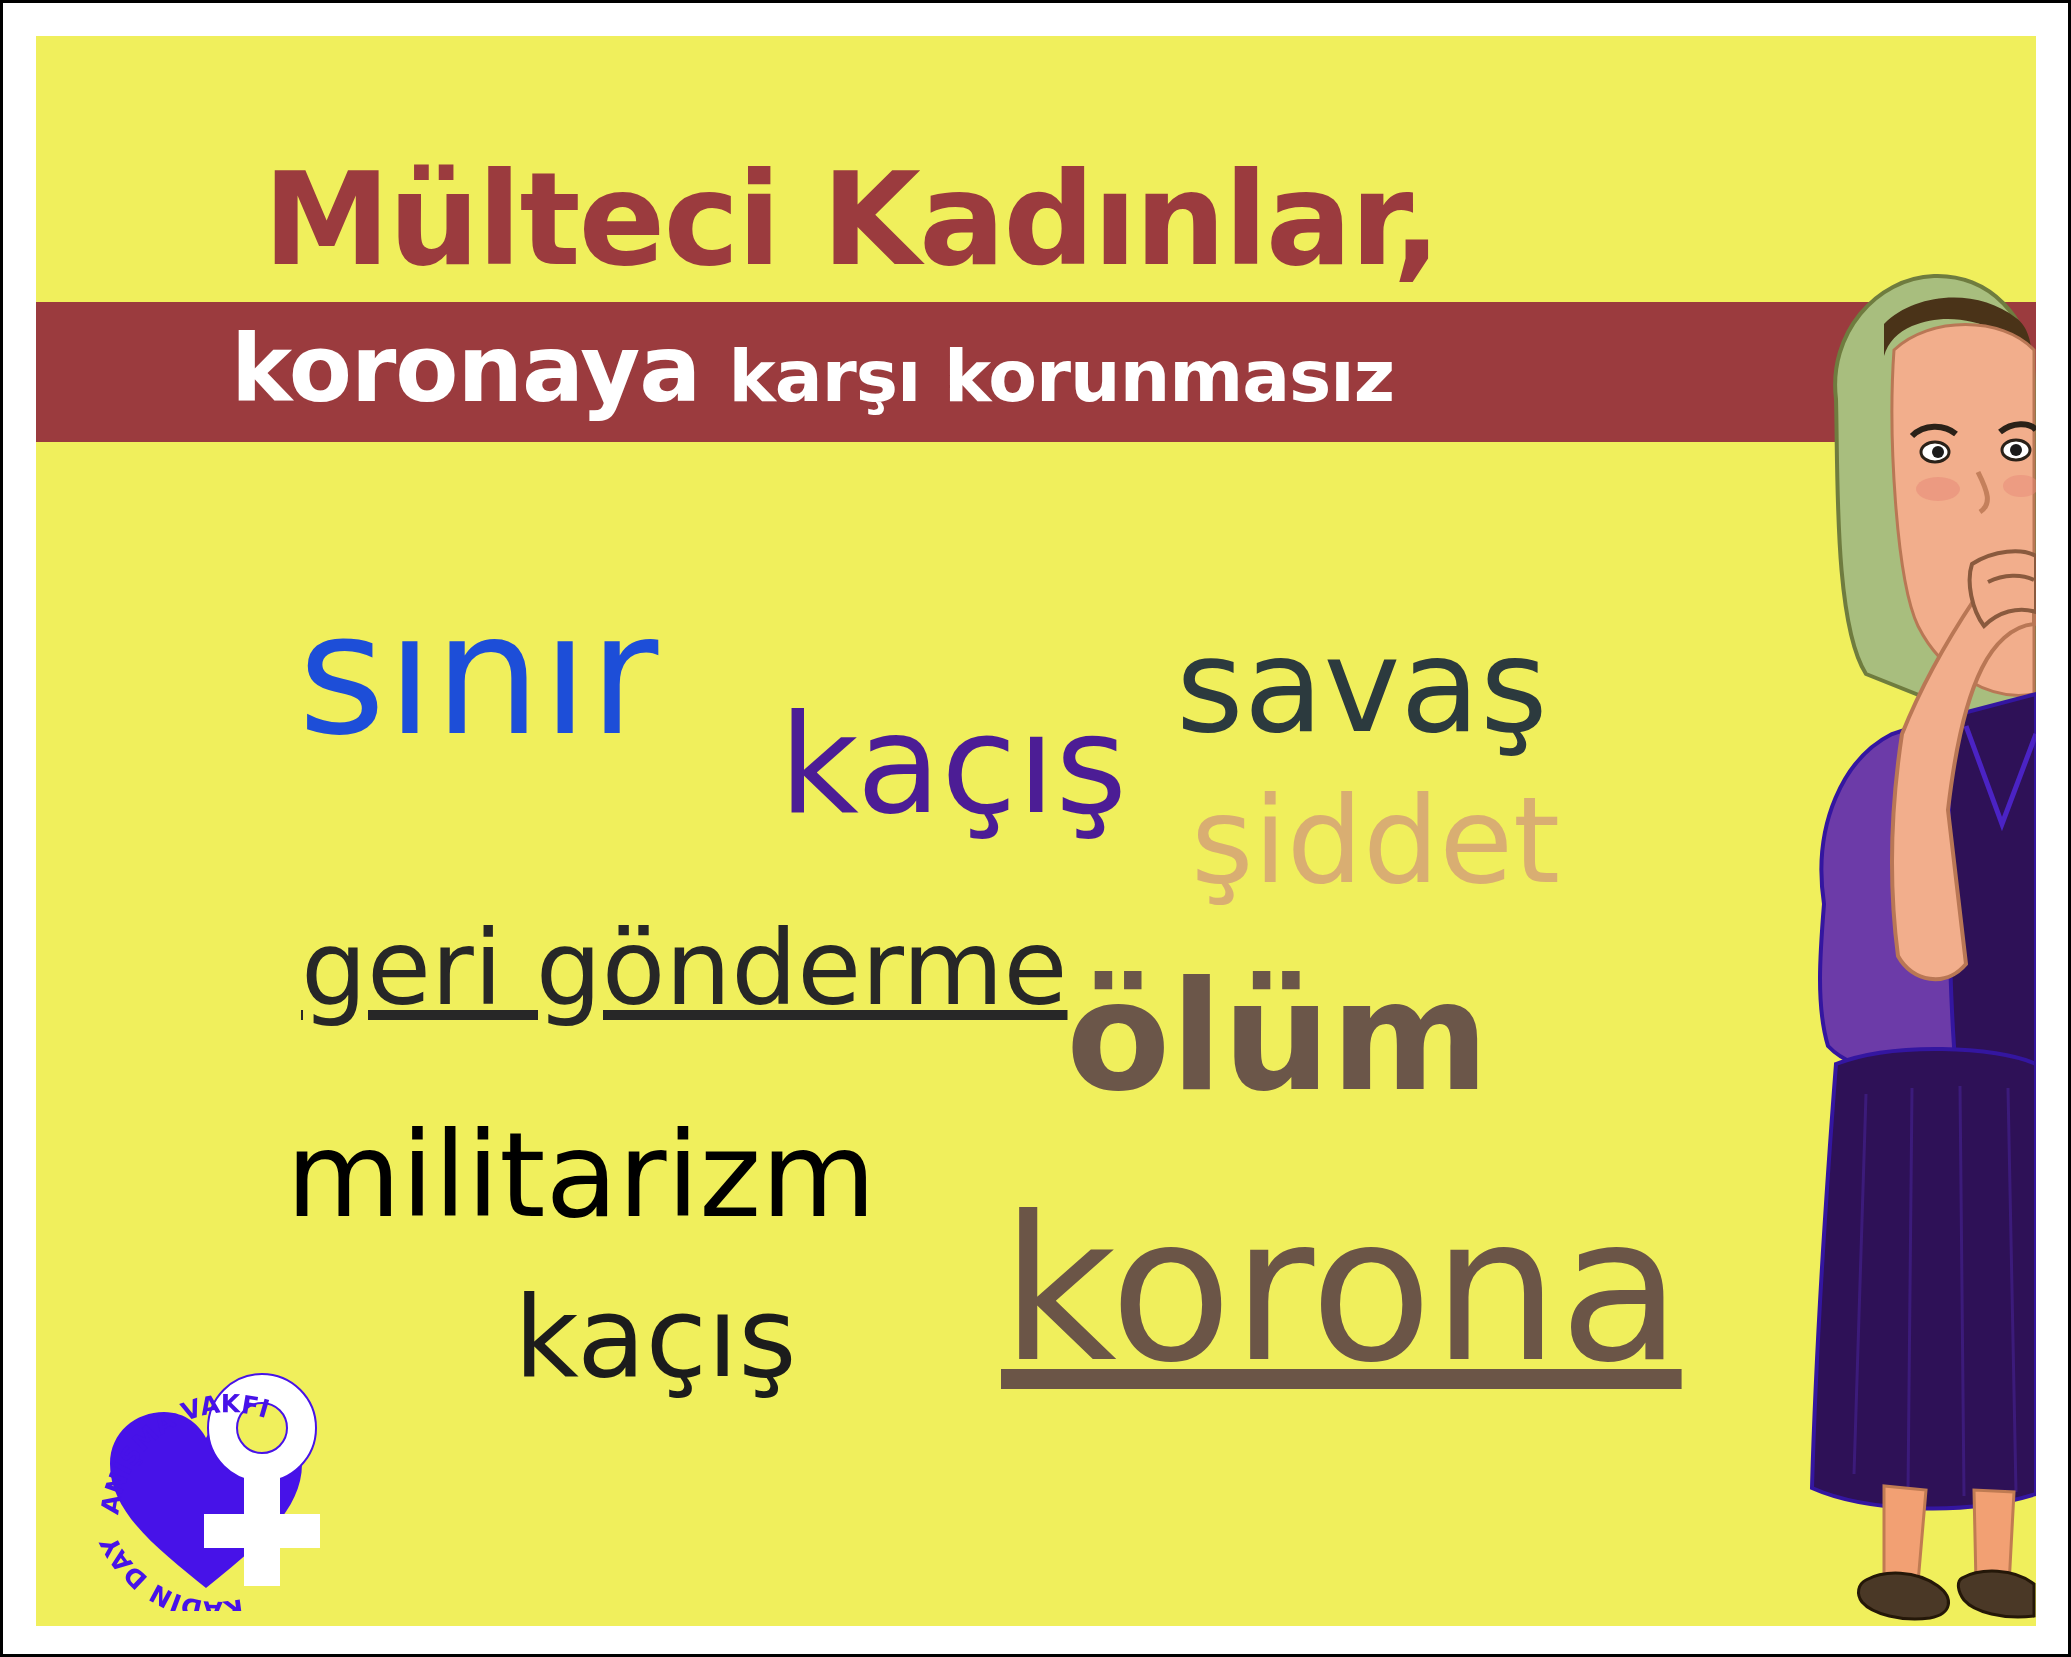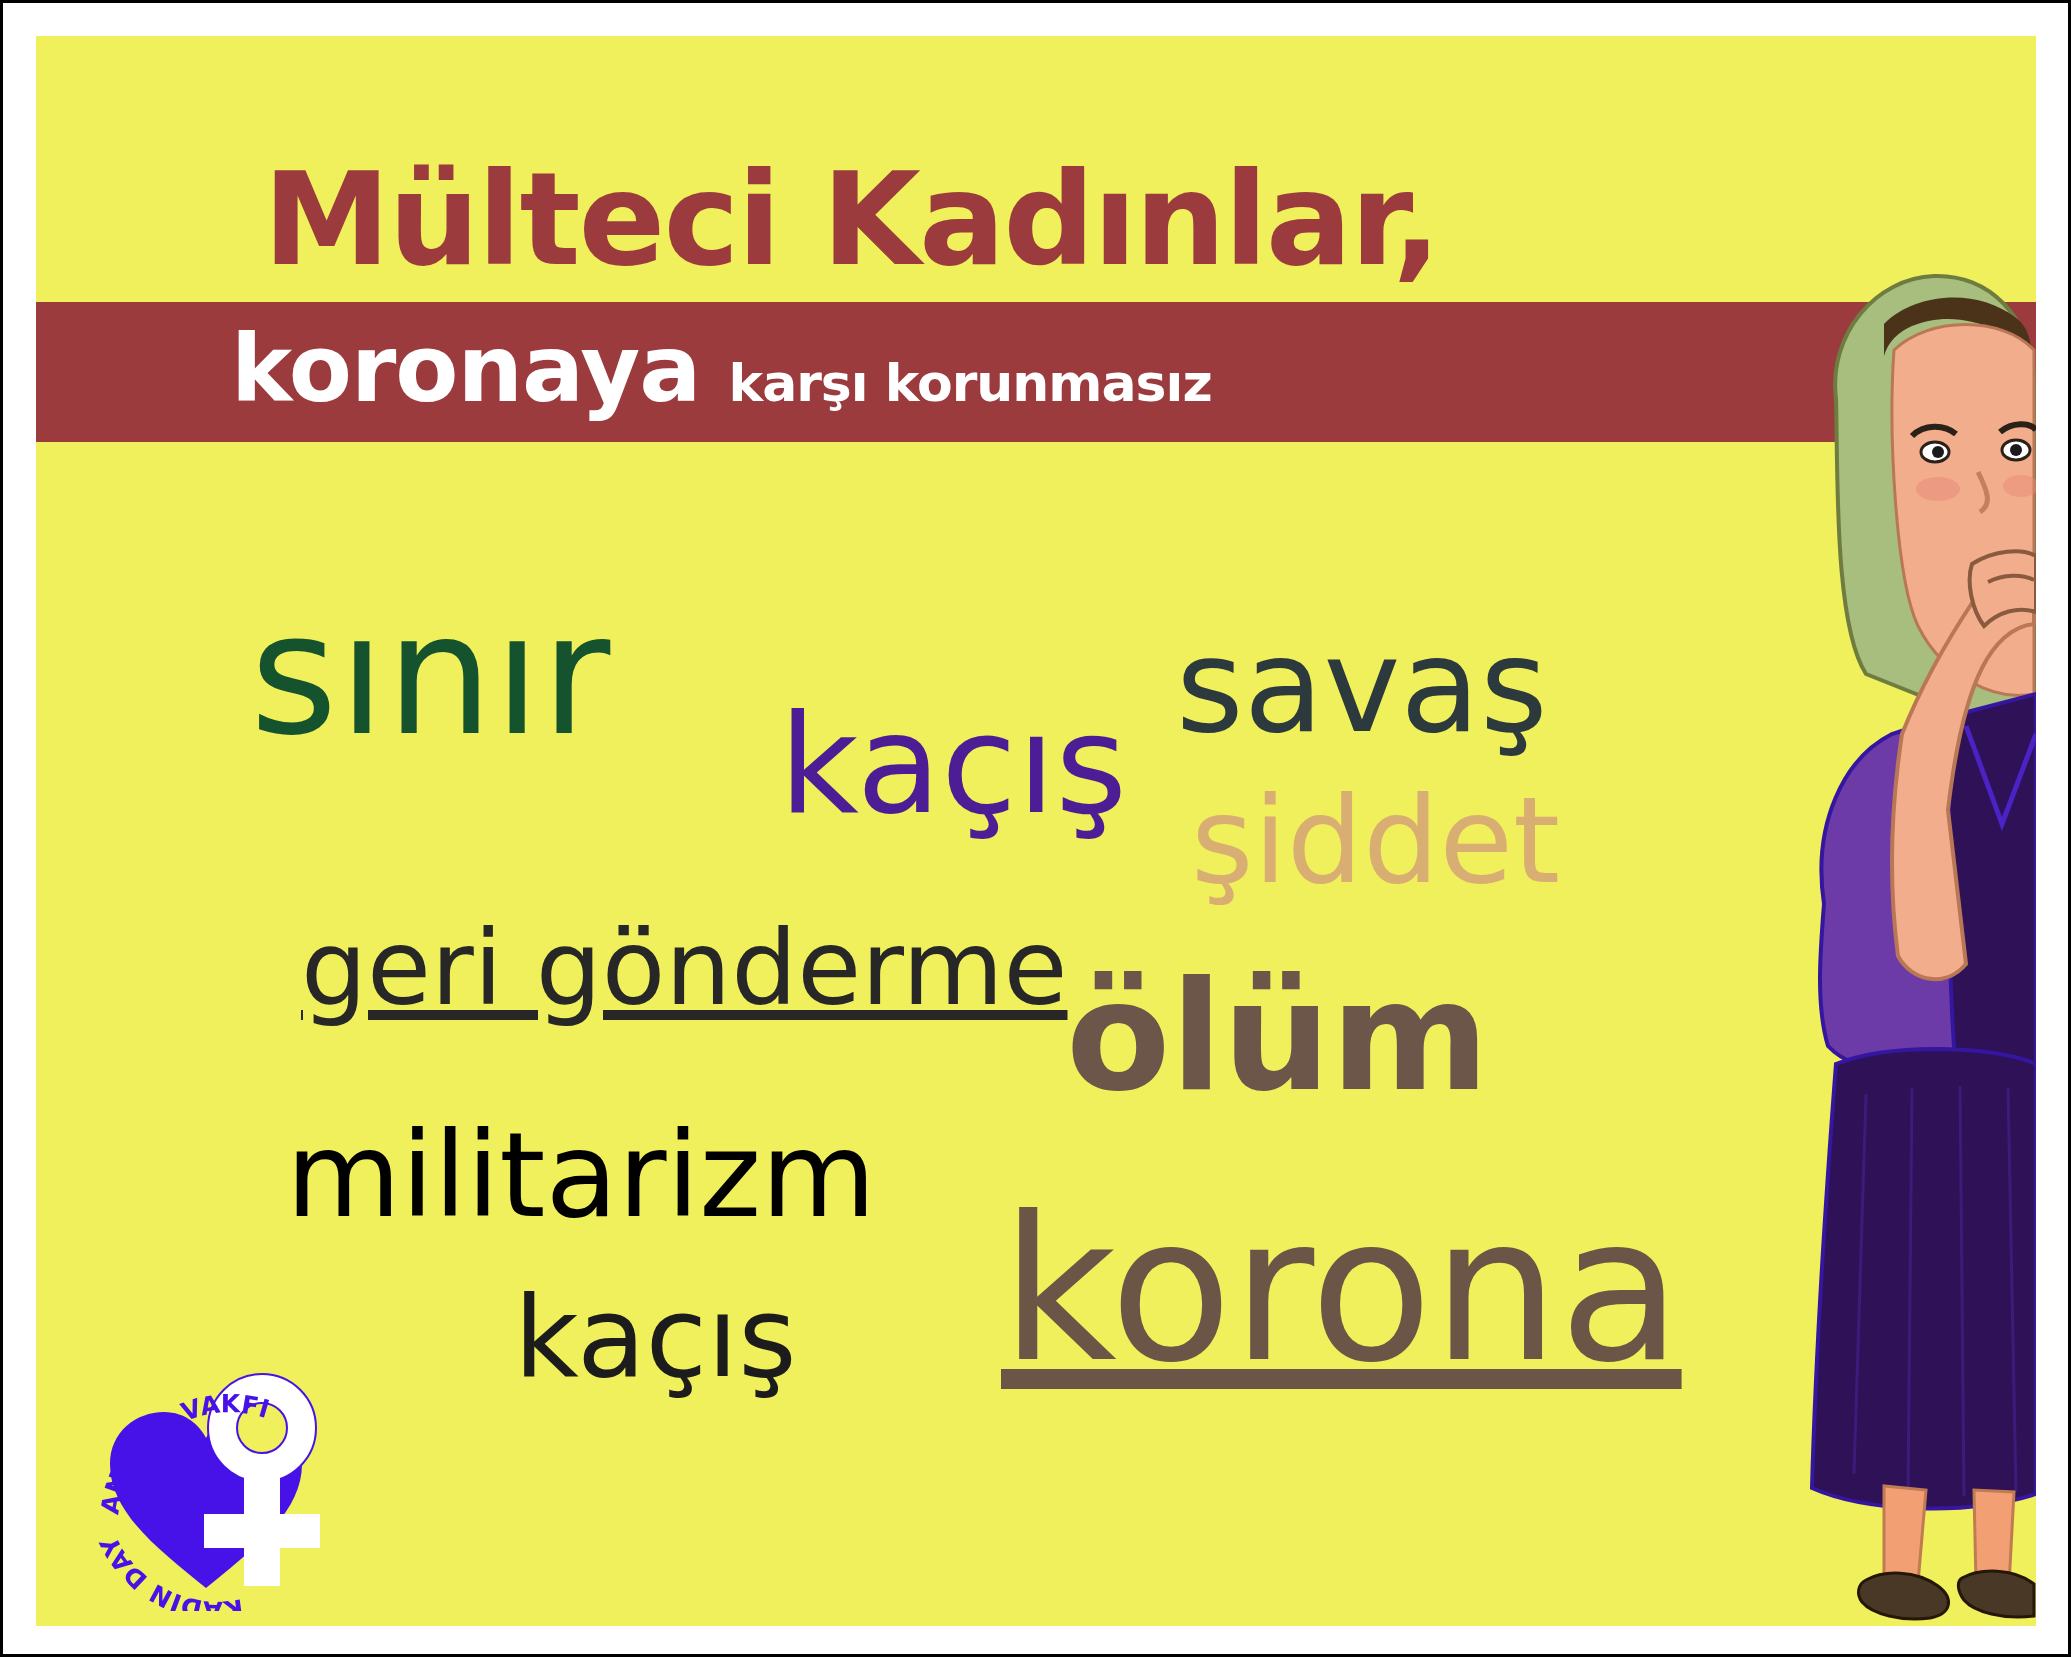--- a/index.html
+++ b/index.html
@@ -63,21 +63,21 @@
     left: 195px;
     top: 288px;
     font-family: "DejaVu Sans", sans-serif;
     font-size: 92px;
     line-height: 1.0;
     letter-spacing: -1px;
     color: #FFFFFF;
     white-space: nowrap;
   }
   #subtitle-text .strong { font-weight: 700; }
-  #subtitle-text .light  { font-weight: 700; font-size: 52px; }
+  #subtitle-text .light  { font-weight: 700; font-size: 71px; }
 
   
   #wordcloud {
     position: absolute;
     left: 0;
     top: 0;
     width: 2000px;
     height: 1590px;
   }
   .cloud-word {
@@ -126,21 +126,21 @@
   <div id="poster-canvas" style="background: rgb(240, 239, 92);">
 
     <div id="headline" style="color: rgb(155, 59, 62);">Mülteci Kadınlar,</div>
 
     <div id="subtitle-band" style="background: rgb(155, 59, 62);"></div>
     <div id="subtitle-text" style="color: rgb(255, 255, 255);">
       <span class="strong">koronaya</span><span>&nbsp;</span><span class="light">karşı korunmasız</span>
     </div>
 
     <div id="wordcloud">
-      <div class="cloud-word w-sinir" style="color: #14532d; font-size: 168px;">sınır</div>
+      <div class="cloud-word w-sinir" style="color: #1d4ed8; font-size: 168px; margin-left: 48px;">sınır</div>
       <div class="cloud-word w-kacis" style="color: #4c1d95; font-size: 138px; margin-left: 33px;">kaçış</div>
       <div class="cloud-word w-savas" style="color: rgb(44, 58, 62); font-size: 130px;">savaş</div>
       <div class="cloud-word w-siddet" style="color: rgb(217, 174, 114); font-size: 120px;">şiddet</div>
       <div class="cloud-word w-gerigonderme" style="color: rgb(39, 39, 39); font-size: 104px; text-decoration: underline;">geri gönderme</div>
       <div class="cloud-word w-olum" style="color: rgb(107, 86, 73); font-size: 152px; font-weight: bold;">ölüm</div>
       <div class="cloud-word w-militarizm" style="color: #000000; font-size: 118px;">militarizm</div>
       <div class="cloud-word w-korona" style="color: rgb(107, 85, 71); font-size: 200px;">korona</div>
       <div class="cloud-word w-salgin" style="color: rgb(28, 28, 28); font-size: 112px;">kaçış</div>
     </div>
 

